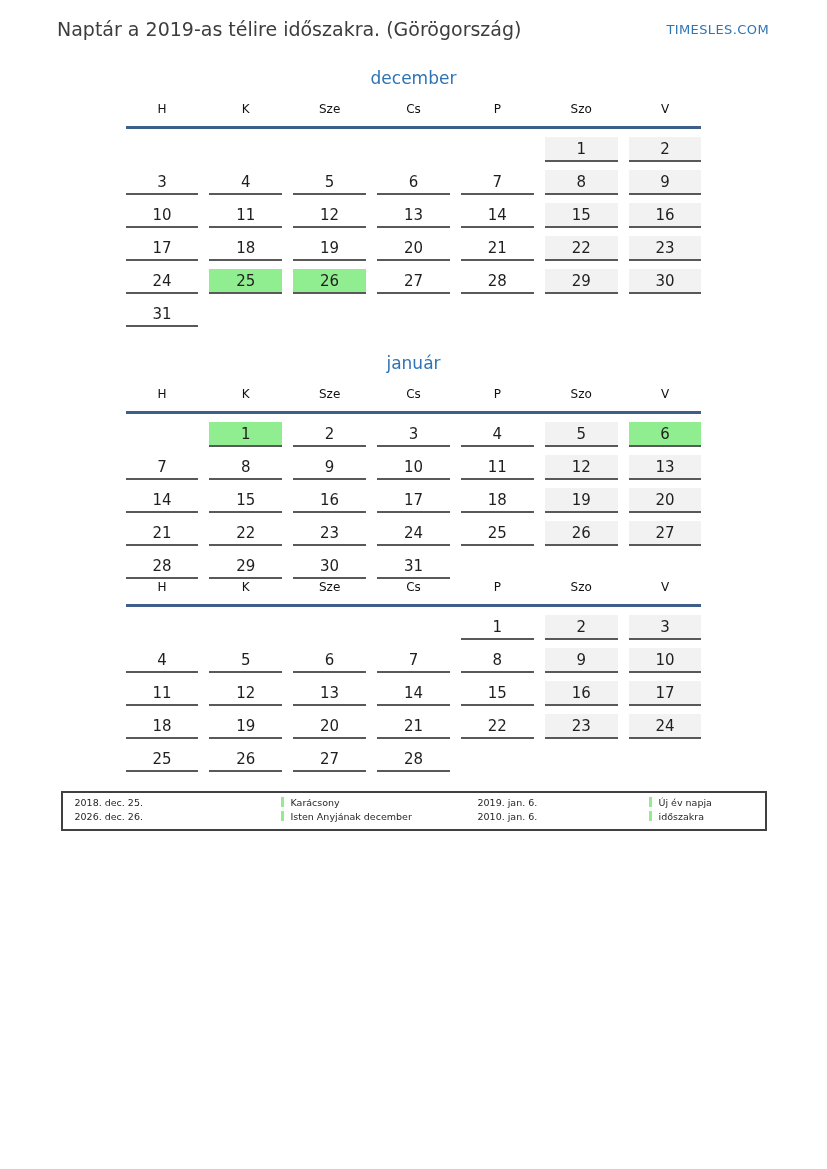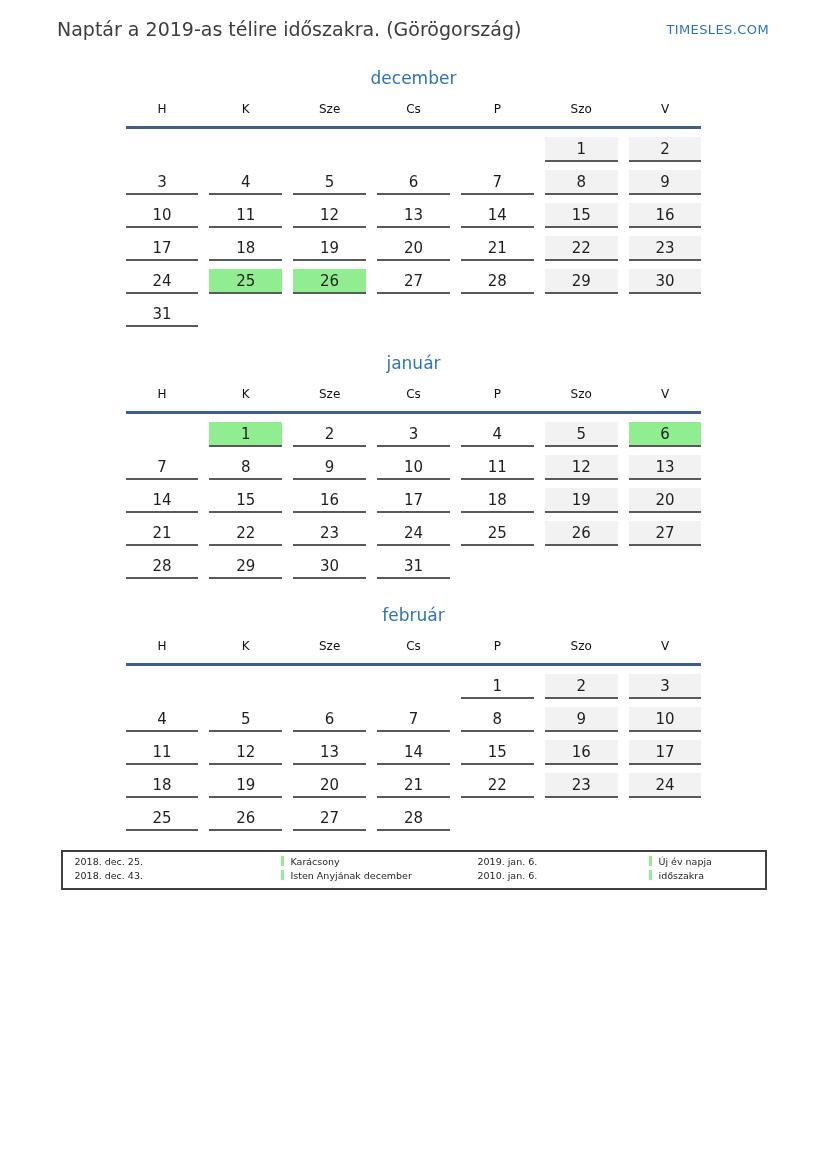--- a/index.html
+++ b/index.html
@@ -171,21 +171,20 @@
         <div class="cell wd">28</div>
         <div class="cell wd">29</div>
         <div class="cell wd">30</div>
         <div class="cell wd">31</div>
         <div class="cell empty"></div>
         <div class="cell empty"></div>
         <div class="cell empty"></div>
       </div>
     </section>
     <section class="month">
-      <h2 class="month-title">február</h2>
       <div class="grid">
         <div class="dh">H</div>
         <div class="dh">K</div>
         <div class="dh">Sze</div>
         <div class="dh">Cs</div>
         <div class="dh">P</div>
         <div class="dh">Szo</div>
         <div class="dh">V</div>
         <div class="rule"></div>
         <div class="cell empty"></div>
@@ -226,18 +225,18 @@
       </div>
     </section>
   </div>
 
 <div class="legend">
   <div class="legend-grid" id="legendGrid">
       <div class="ldate">2018. dec. 25.</div>
       <div class="lname"><span class="bar"></span><span>Karácsony</span></div>
       <div class="ldate">2019. jan. 6.</div>
       <div class="lname"><span class="bar"></span><span>Új év napja</span></div>
-      <div class="ldate">2018. dec. 43.</div>
+      <div class="ldate">2026. dec. 26.</div>
       <div class="lname"><span class="bar"></span><span>Isten Anyjának december</span></div>
       <div class="ldate">2010. jan. 6.</div>
       <div class="lname"><span class="bar"></span><span>időszakra</span></div>
     </div>
 </div>
 
 </body></html>

